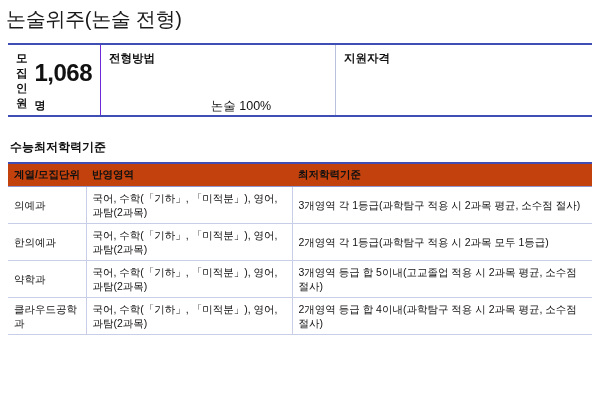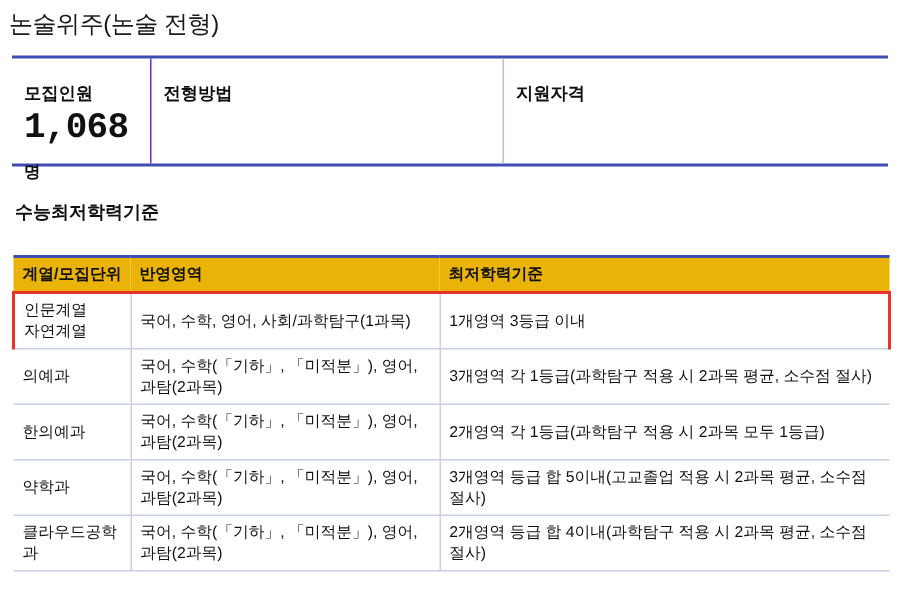--- a/index.html
+++ b/index.html
@@ -11,41 +11,40 @@
     width: 600px;
     height: 402px;
     font-family: "Liberation Sans", sans-serif;
     color: #111111;
     overflow: hidden;
     position: relative;
   }
 
   
   .page-title {
-    font-size: 16px;
+    font-size: 20px;
     color: #1a1a1a;
     padding: 6px 0 4px 6px;
     letter-spacing: -0.3px;
   }
 
   
   .info-strip {
     margin: 6px 8px 0 8px;
     border-top: 2px solid #3f4eb5;
     border-bottom: 2px solid #3f4eb5;
     display: flex;
     height: 74px;
     box-sizing: border-box;
   }
   .info-cell {
     box-sizing: border-box;
-    padding: 16px 8px 0 8px;
+    padding: 6px 8px 0 8px;
     display: flex;
-    flex-direction: column;
-    font-family: Liberation Mono, monospace;
+    flex-direction: row;
   }
   .info-cell.c1 { width: 92px; }
   .info-cell.c2 { width: 235px; border-left: 1px solid #6d28d9; }
   .info-cell.c3 { flex: 1; border-left: 1px solid #b9bfdf; }
 
   .info-label {
     font-size: 11.5px;
     font-weight: bold;
     color: #111;
     margin-bottom: 2px;
@@ -75,36 +74,36 @@
     font-size: 11px;
     line-height: 16px;
     color: #111;
     padding-top: 2px;
   }
 
   
   .section-heading {
     font-size: 12px;
     font-weight: bold;
-    margin: 22px 0 20px 10px;
+    margin: 22px 0 6px 10px;
     color: #111;
   }
 
   
   table.std {
     width: 584px;
     margin: 0 8px;
     border-collapse: collapse;
     table-layout: fixed;
     font-size: 10.5px;
   }
   table.std thead th {
     border-top: 2px solid #3f4eb5;
     border-bottom: 1px solid #8e97cf;
-    background: #eab308;
+    background: #c2410c;
     font-weight: bold;
     text-align: left;
     padding: 4px 6px;
     font-size: 10.5px;
     color: #111;
   }
   table.std tbody td {
     border-bottom: 1px solid #c9cee8;
     padding: 4px 6px;
     vertical-align: middle;
@@ -138,20 +137,23 @@
 
   <div class="info-cell c1">
     <div class="info-label">모집인원</div>
     <div class="info-body">
       <div class="big-number"><span>1,068</span><span class="unit">명</span></div>
     </div>
   </div>
 
   <div class="info-cell c2">
     <div class="info-label">전형방법</div>
+    <div class="info-body">
+      <div class="info-center">논술 100%</div>
+    </div>
   </div>
 
   <div class="info-cell c3">
     <div class="info-label">지원자격</div>
   </div>
 
 </div>
 
 <div class="section-heading">수능최저학력기준</div>
 
@@ -162,26 +164,20 @@
     <col class="c-std">
   </colgroup>
   <thead>
     <tr>
       <th>계열/모집단위</th>
       <th>반영영역</th>
       <th>최저학력기준</th>
     </tr>
   </thead>
   <tbody id="table-body">
-      <tr class="highlight">
-        <td class="multi-line">인문계열
-자연계열</td>
-        <td class="sep-line">국어, 수학, 영어, 사회/과학탐구(1과목)</td>
-        <td class="sep-line">1개영역 3등급 이내</td>
-      </tr>
       <tr>
         <td class="multi-line">의예과</td>
         <td class="sep-line">국어, 수학(「기하」, 「미적분」), 영어, 과탐(2과목)</td>
         <td class="sep-line">3개영역 각 1등급(과학탐구 적용 시 2과목 평균, 소수점 절사)</td>
       </tr>
       <tr>
         <td class="multi-line">한의예과</td>
         <td class="sep-line">국어, 수학(「기하」, 「미적분」), 영어, 과탐(2과목)</td>
         <td class="sep-line">2개영역 각 1등급(과학탐구 적용 시 2과목 모두 1등급)</td>
       </tr>

